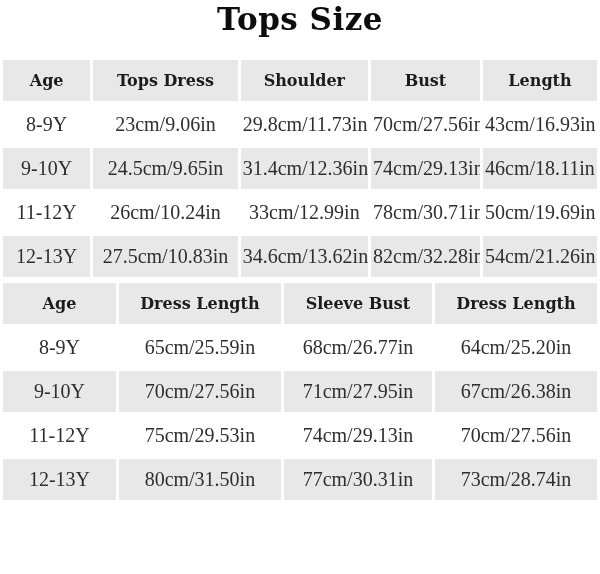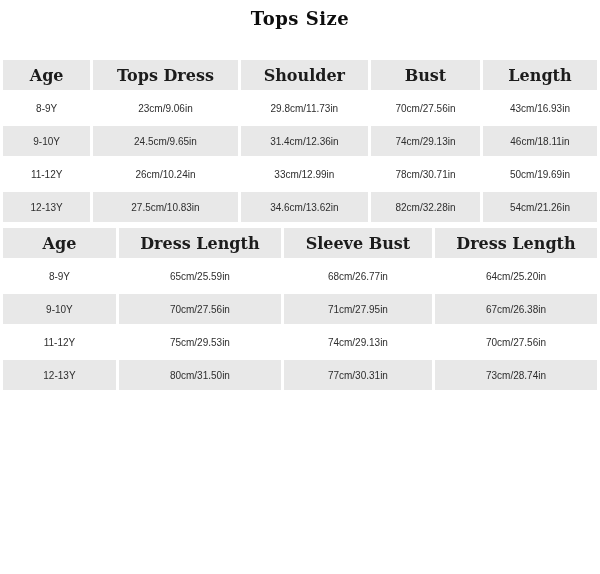--- a/index.html
+++ b/index.html
@@ -15,54 +15,54 @@
   }
   .page {
     width: 600px;
     height: 574px;
   }
   .section-title {
     margin: 0;
     text-align: center;
     font-family: "DejaVu Serif", serif;
     font-weight: 700;
-    font-size: 18px;
+    font-size: 31px;
     line-height: 34px;
     color: #0d0d0d;
     letter-spacing: 0.5px;
   }
   .tops-title  { padding-top: 2px; margin-bottom: 21px; }
   .dress-title { margin-top: 31px; margin-bottom: 14px; }
 
   table.size-table {
     width: 600px;
     table-layout: fixed;
     border-collapse: separate;
     border-spacing: 3px;
   }
   table.size-table th,
   table.size-table td {
-    height: 30px;
+    height: 41px;
     text-align: center;
     vertical-align: middle;
     padding: 0 2px;
     overflow: hidden;
     white-space: nowrap;
     margin-top: 36px;
   }
   table.size-table th {
     background: #e8e8e8;
     font-family: "DejaVu Serif", serif;
     font-weight: 700;
     font-size: 16px;
     color: #1c1c1c;
   }
   table.size-table td {
-    font-family: Liberation Sans, sans-serif;
-    font-size: 10px;
+    font-family: Liberation Serif, serif;
+    font-size: 20px;
     color: #2e2e2e;
     background: #ffffff;
   }
   table.size-table tbody tr:nth-child(even) td {
     background: #e8e8e8;
   }
 </style>
 </head>
 <body>
 

